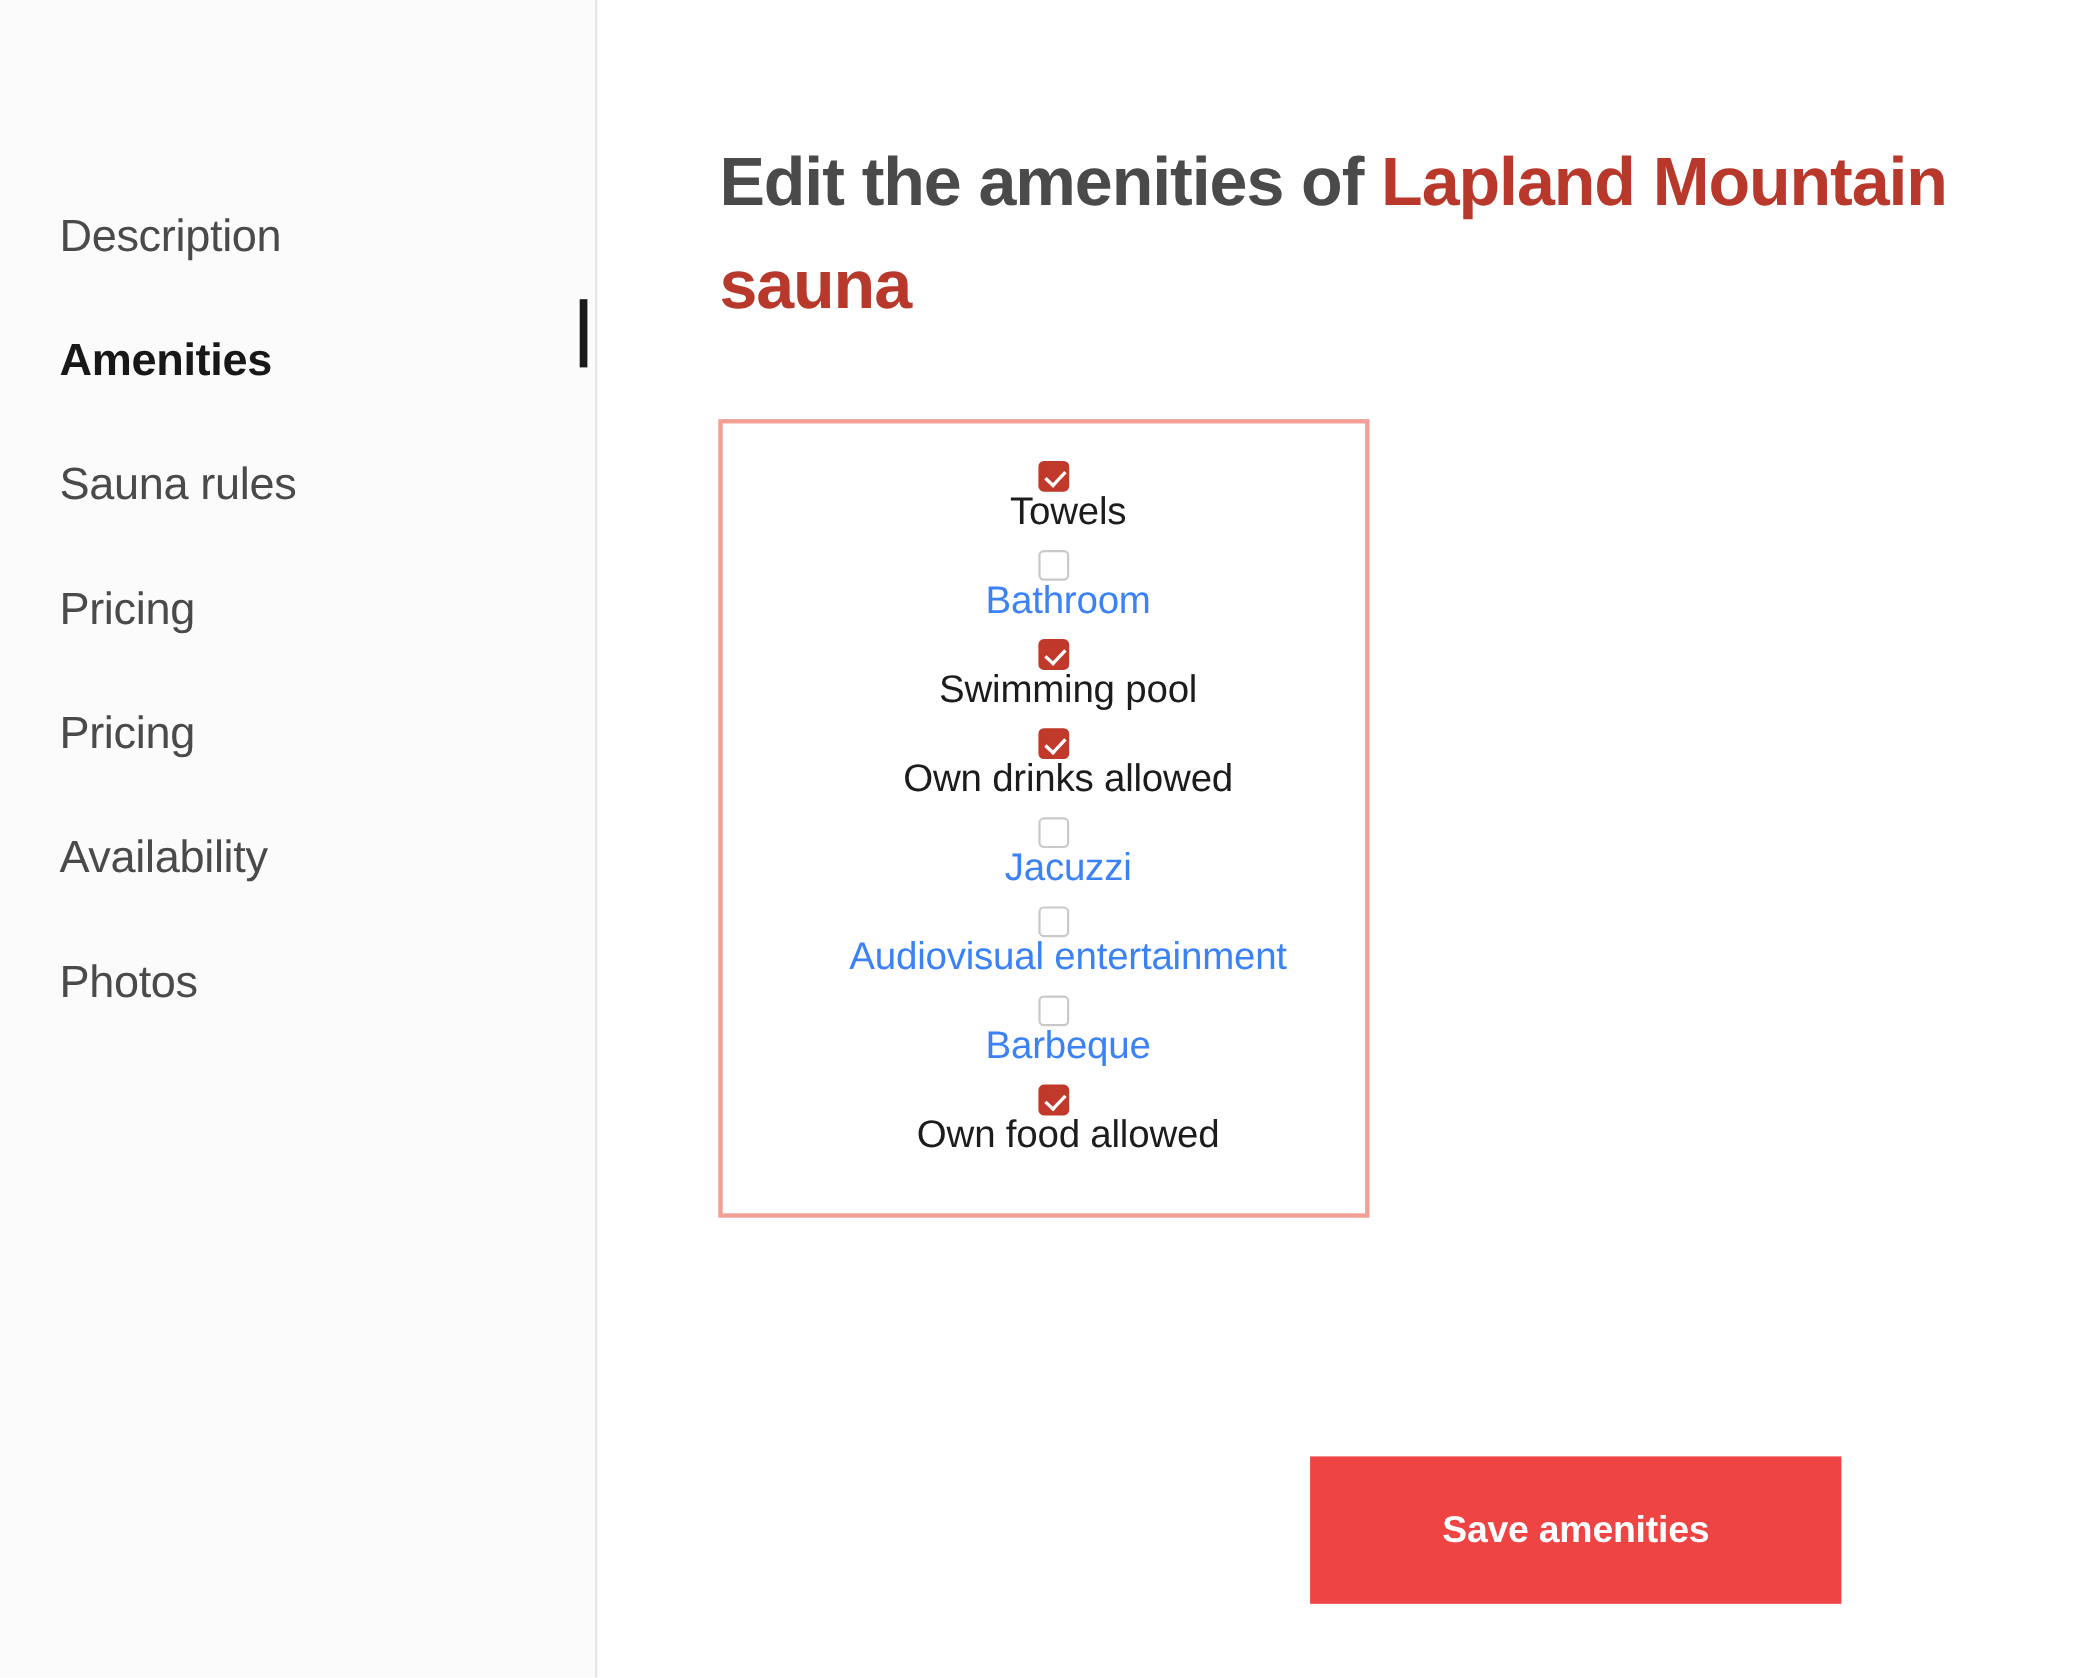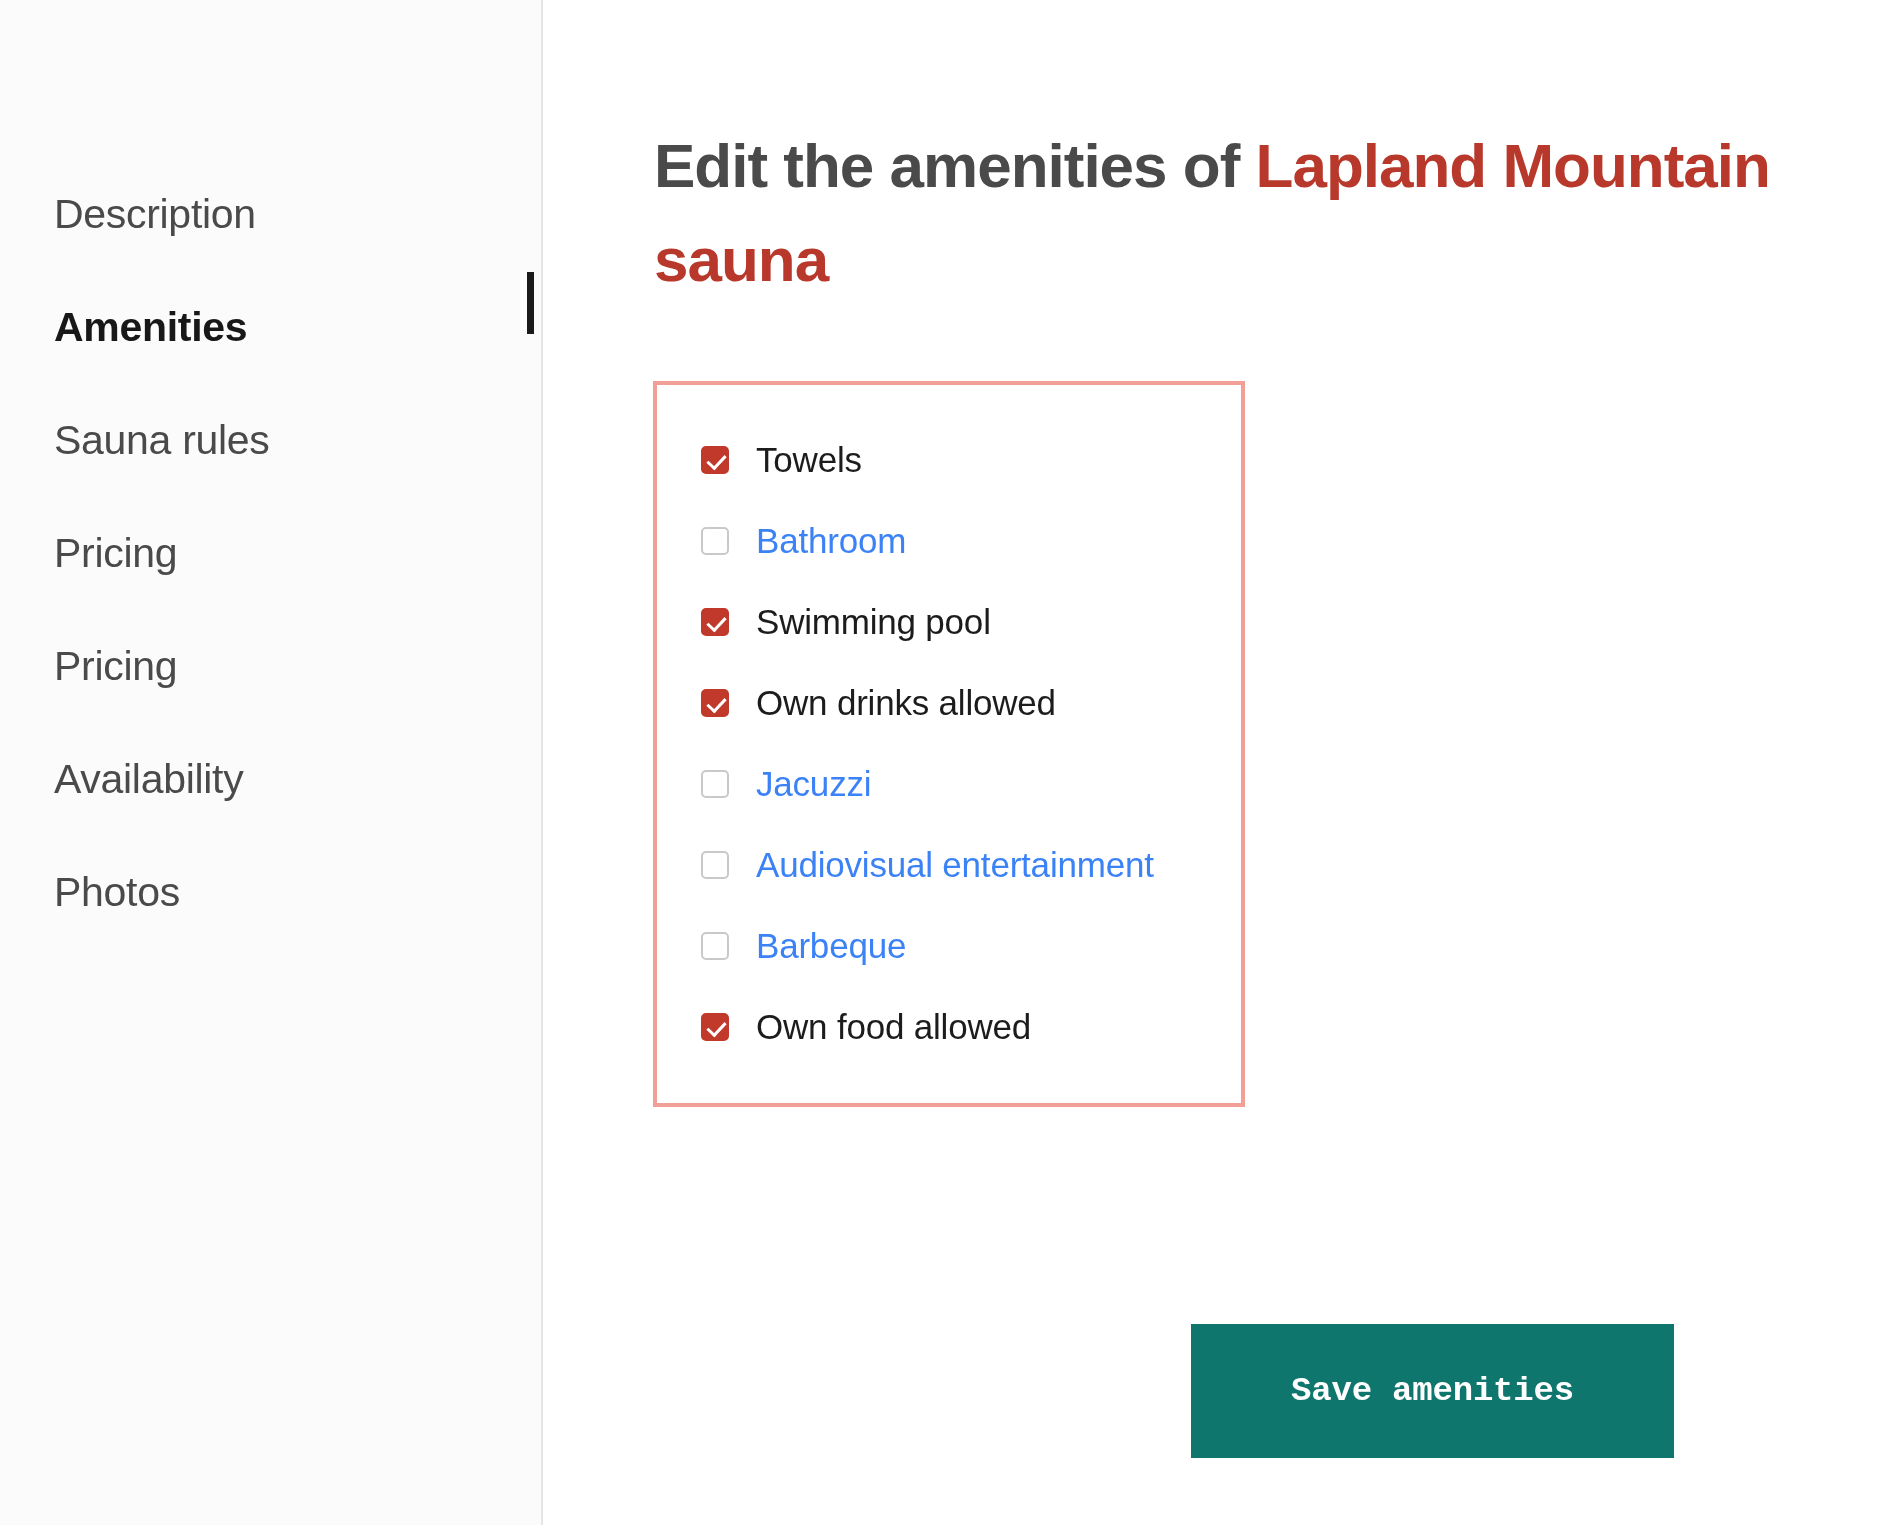--- a/index.html
+++ b/index.html
@@ -77,20 +77,21 @@
     border: 4px solid #f2a095;
     background: #ffffff;
     padding: 34px 0 36px 0;
   }
   .amenity-row {
     display: flex;
     align-items: center;
     height: 81px;
     padding-left: 44px;
     cursor: pointer;
+    flex-direction: column;
   }
   .cbox {
     width: 28px; height: 28px;
     border-radius: 5px;
     flex: 0 0 auto;
     margin-right: 27px;
     position: relative;
     border: 2px solid #c9c9c9;
     background: #ffffff;
   }
@@ -114,24 +115,24 @@
     line-height: 1;
   }
   .amenity-label.muted { color: #3b82f6; }
 
   .save-button {
     position: absolute;
     left: 648px;
     top: 1324px;
     width: 483px;
     height: 134px;
-    background: #0f766e;
+    background: #ef4444;
     color: #ffffff;
     border: none;
-    font-family: Liberation Mono, monospace;
+    font-family: Liberation Sans, sans-serif;
     font-size: 34px;
     font-weight: 700;
     letter-spacing: -0.2px;
     cursor: pointer;
   }
 </style>
 </head>
 <body>
 
 <div class="page">

